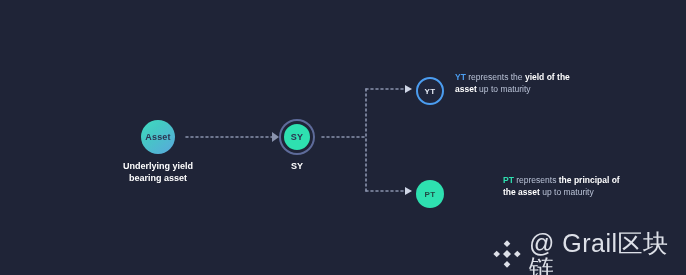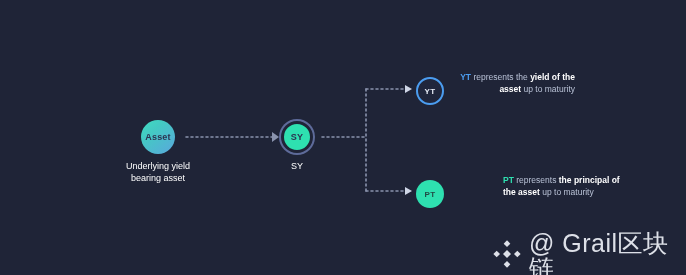--- a/index.html
+++ b/index.html
@@ -97,21 +97,21 @@
     font-weight: bold;
     color: #214a45;
     letter-spacing: .3px;
   }
 
   
   .node-caption {
     position: absolute;
     color: #ffffff;
     font-size: 9px;
-    font-weight: normal;
+    font-weight: bold;
     line-height: 12px;
     text-align: center;
     white-space: pre-line;
   }
   #caption-asset {
     left: 98px;
     top: 160px;
     width: 120px;
   }
   #caption-sy {
@@ -121,21 +121,21 @@
   }
 
   
   .desc {
     position: absolute;
     width: 120px;
     font-size: 8.5px;
     line-height: 12px;
     color: #b9c2d6;
   }
-  #desc-yt { left: 455px; top: 71px; text-align: right; }
+  #desc-yt { left: 455px; top: 71px; }
   #desc-pt { left: 455px; top: 174px; margin-left: 48px; }
 
   .desc .tag { font-weight: bold; }
   .desc .tag-yt { color: #4b9df0; }
   .desc .tag-pt { color: #2ee0b0; }
   .desc .strong { font-weight: bold; color: #ffffff; }
 
   
   #watermark {
     position: absolute;

